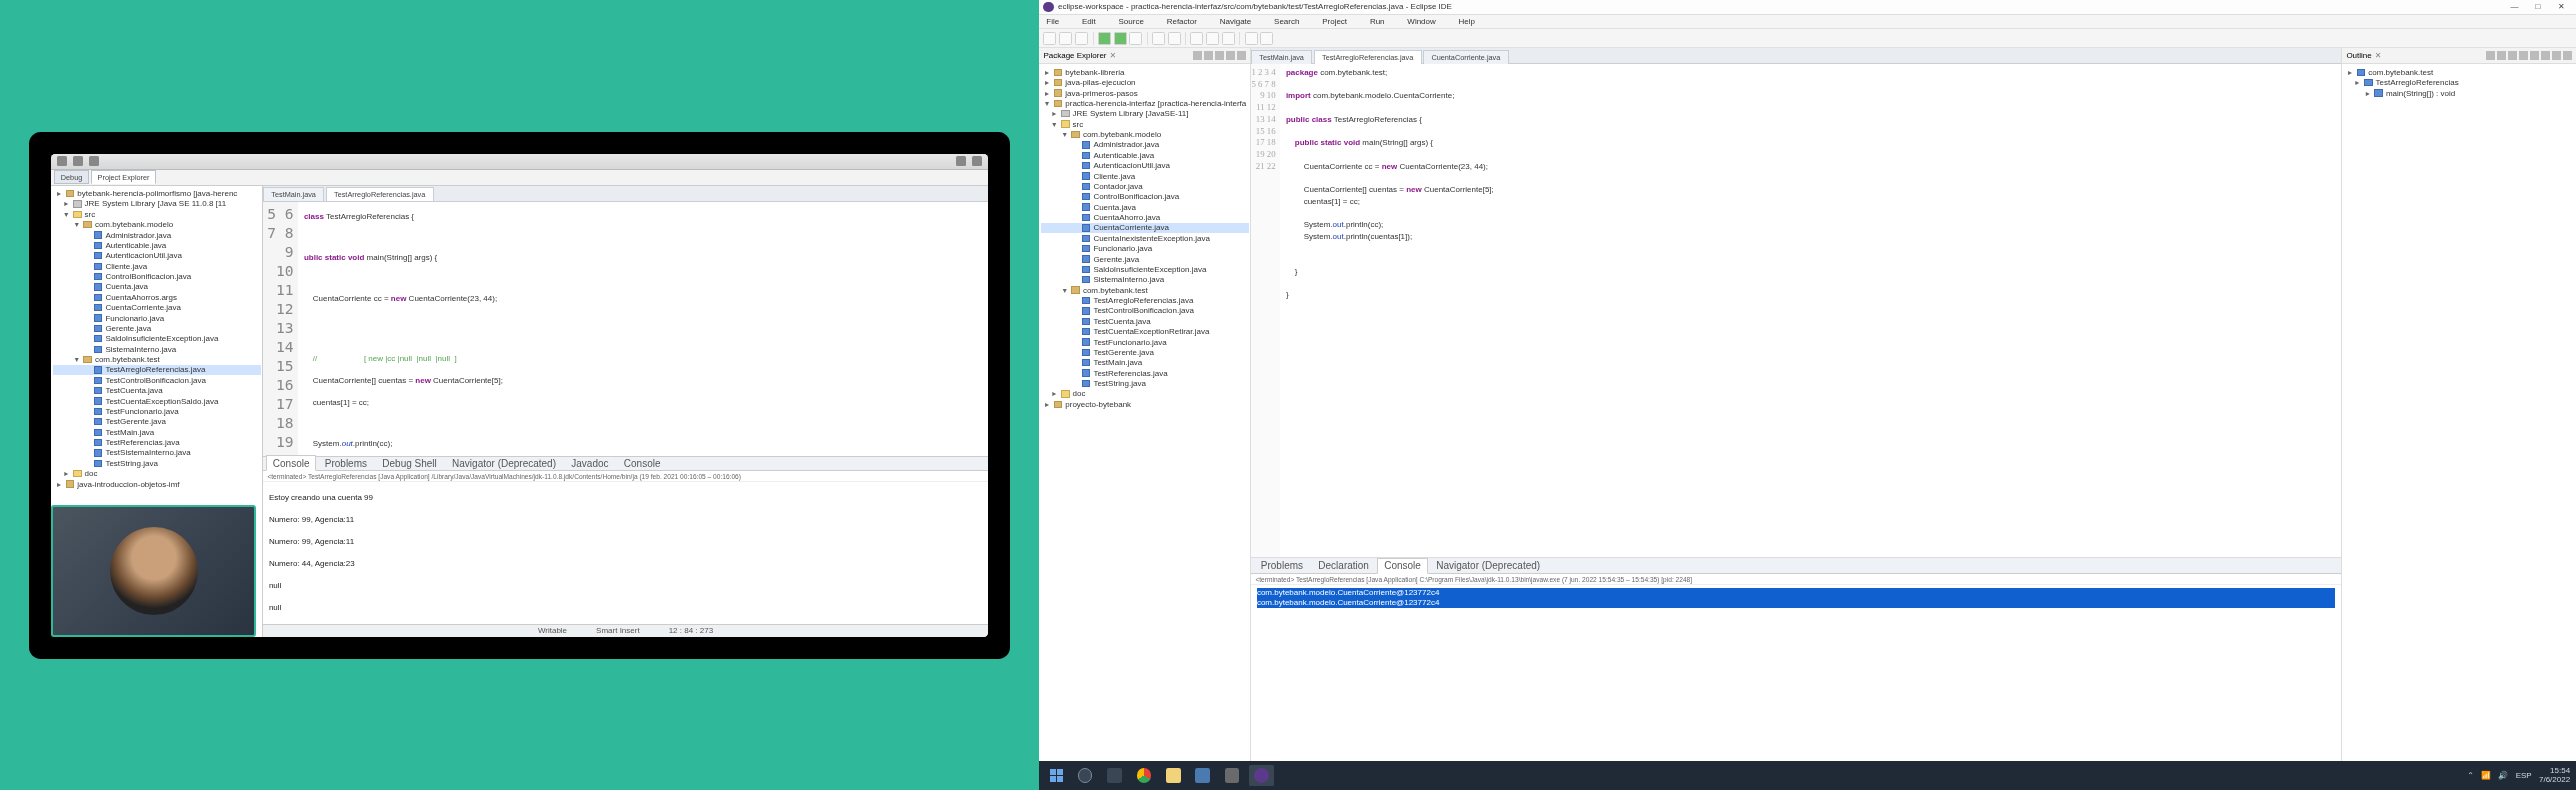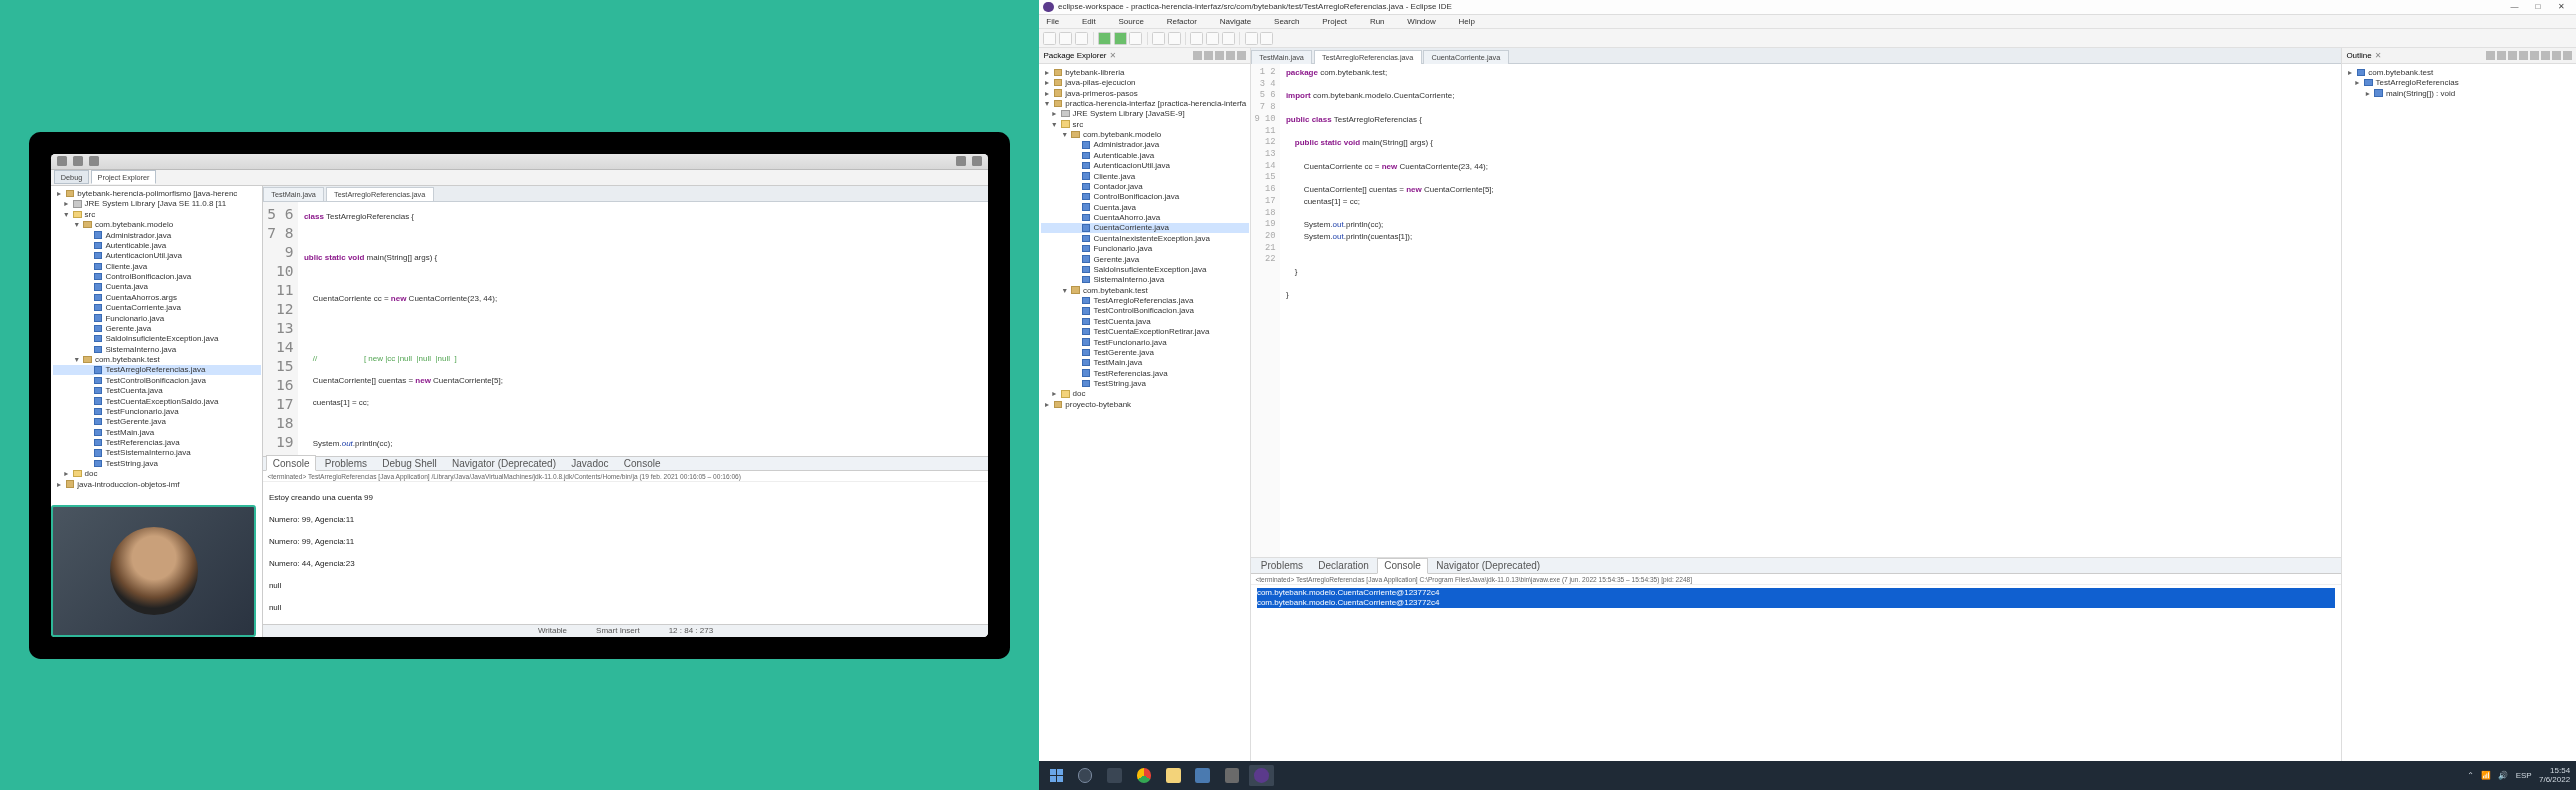--- a/index.html
+++ b/index.html
@@ -71,21 +71,21 @@
 .r-body { flex:1; display:flex; overflow:hidden; }
 .r-left { width:212px; border-right:0.7px solid #ddd; display:flex; flex-direction:column; }
 .r-center { flex:1; display:flex; flex-direction:column; border-right:0.7px solid #ddd; }
 .r-right { width:234px; display:flex; flex-direction:column; }
 
 .r-panel-head { height:16px; background:#f3f3f3; border-bottom:0.7px solid #ddd; display:flex; align-items:center; padding:0 4.4px; font-size:8px; }
 .r-panel-head .mini-ics { margin-left:auto; display:flex; gap:2.2px; }
 .r-panel-head .mic { width:8.8px; height:8.8px; background:#bbb; }
 
 .r-code { flex:1; display:flex; background:#fff; overflow:hidden; }
-.r-gutter { width:29px; background:#fafafa; color:#aaa; text-align:right; padding:2.9px 4.4px 2.9px 0; font-family: Liberation Mono, monospace; font-size:8.8px; line-height:11.7px; }
+.r-gutter { width:29px; background:#fafafa; color:#aaa; text-align:right; padding:2.9px 4.4px 2.9px 0; font-family: Liberation Serif, serif; font-size:8.8px; line-height:11.7px; }
 .r-codetext { flex:1; padding:2.9px 5.9px; font-family: Consolas, monospace; font-size:8.8px; line-height:11.7px; white-space:pre; color:#333; }
 .rkw { color:#8c1a8c; font-weight:bold; }
 .rfld { color:#1a3ca8; }
 
 .r-bottom { height:220px; border-top:0.7px solid #ddd; display:flex; flex-direction:column; }
 .r-bottom .btab-row { height:16px; }
 .r-console { flex:1; padding:2.9px 5.9px; font-family: Consolas, monospace; font-size:8px; line-height:10.2px; }
 .r-console .hl { background:#1060d0; color:#fff; }
 
 .r-status { height:13px; background:#f2f4f6; border-top:0.7px solid #ddd; display:flex; align-items:center; padding:0 7.3px; font-size:7.3px; color:#555; }
@@ -414,21 +414,21 @@
             <span>java-primeros-pasos</span>
           </div>
           <div class="tree-item indent0">
             <span class="tw">▾</span>
             <span class="tic ic-pkg"></span>
             <span>practica-herencia-interfaz [practica-herencia-interfa</span>
           </div>
           <div class="tree-item indent1">
             <span class="tw">▸</span>
             <span class="tic ic-lib"></span>
-            <span>JRE System Library [JavaSE-9]</span>
+            <span>JRE System Library [JavaSE-11]</span>
           </div>
           <div class="tree-item indent1">
             <span class="tw">▾</span>
             <span class="tic ic-fold"></span>
             <span>src</span>
           </div>
           <div class="tree-item indent2">
             <span class="tw">▾</span>
             <span class="tic ic-pkg"></span>
             <span>com.bytebank.modelo</span>

